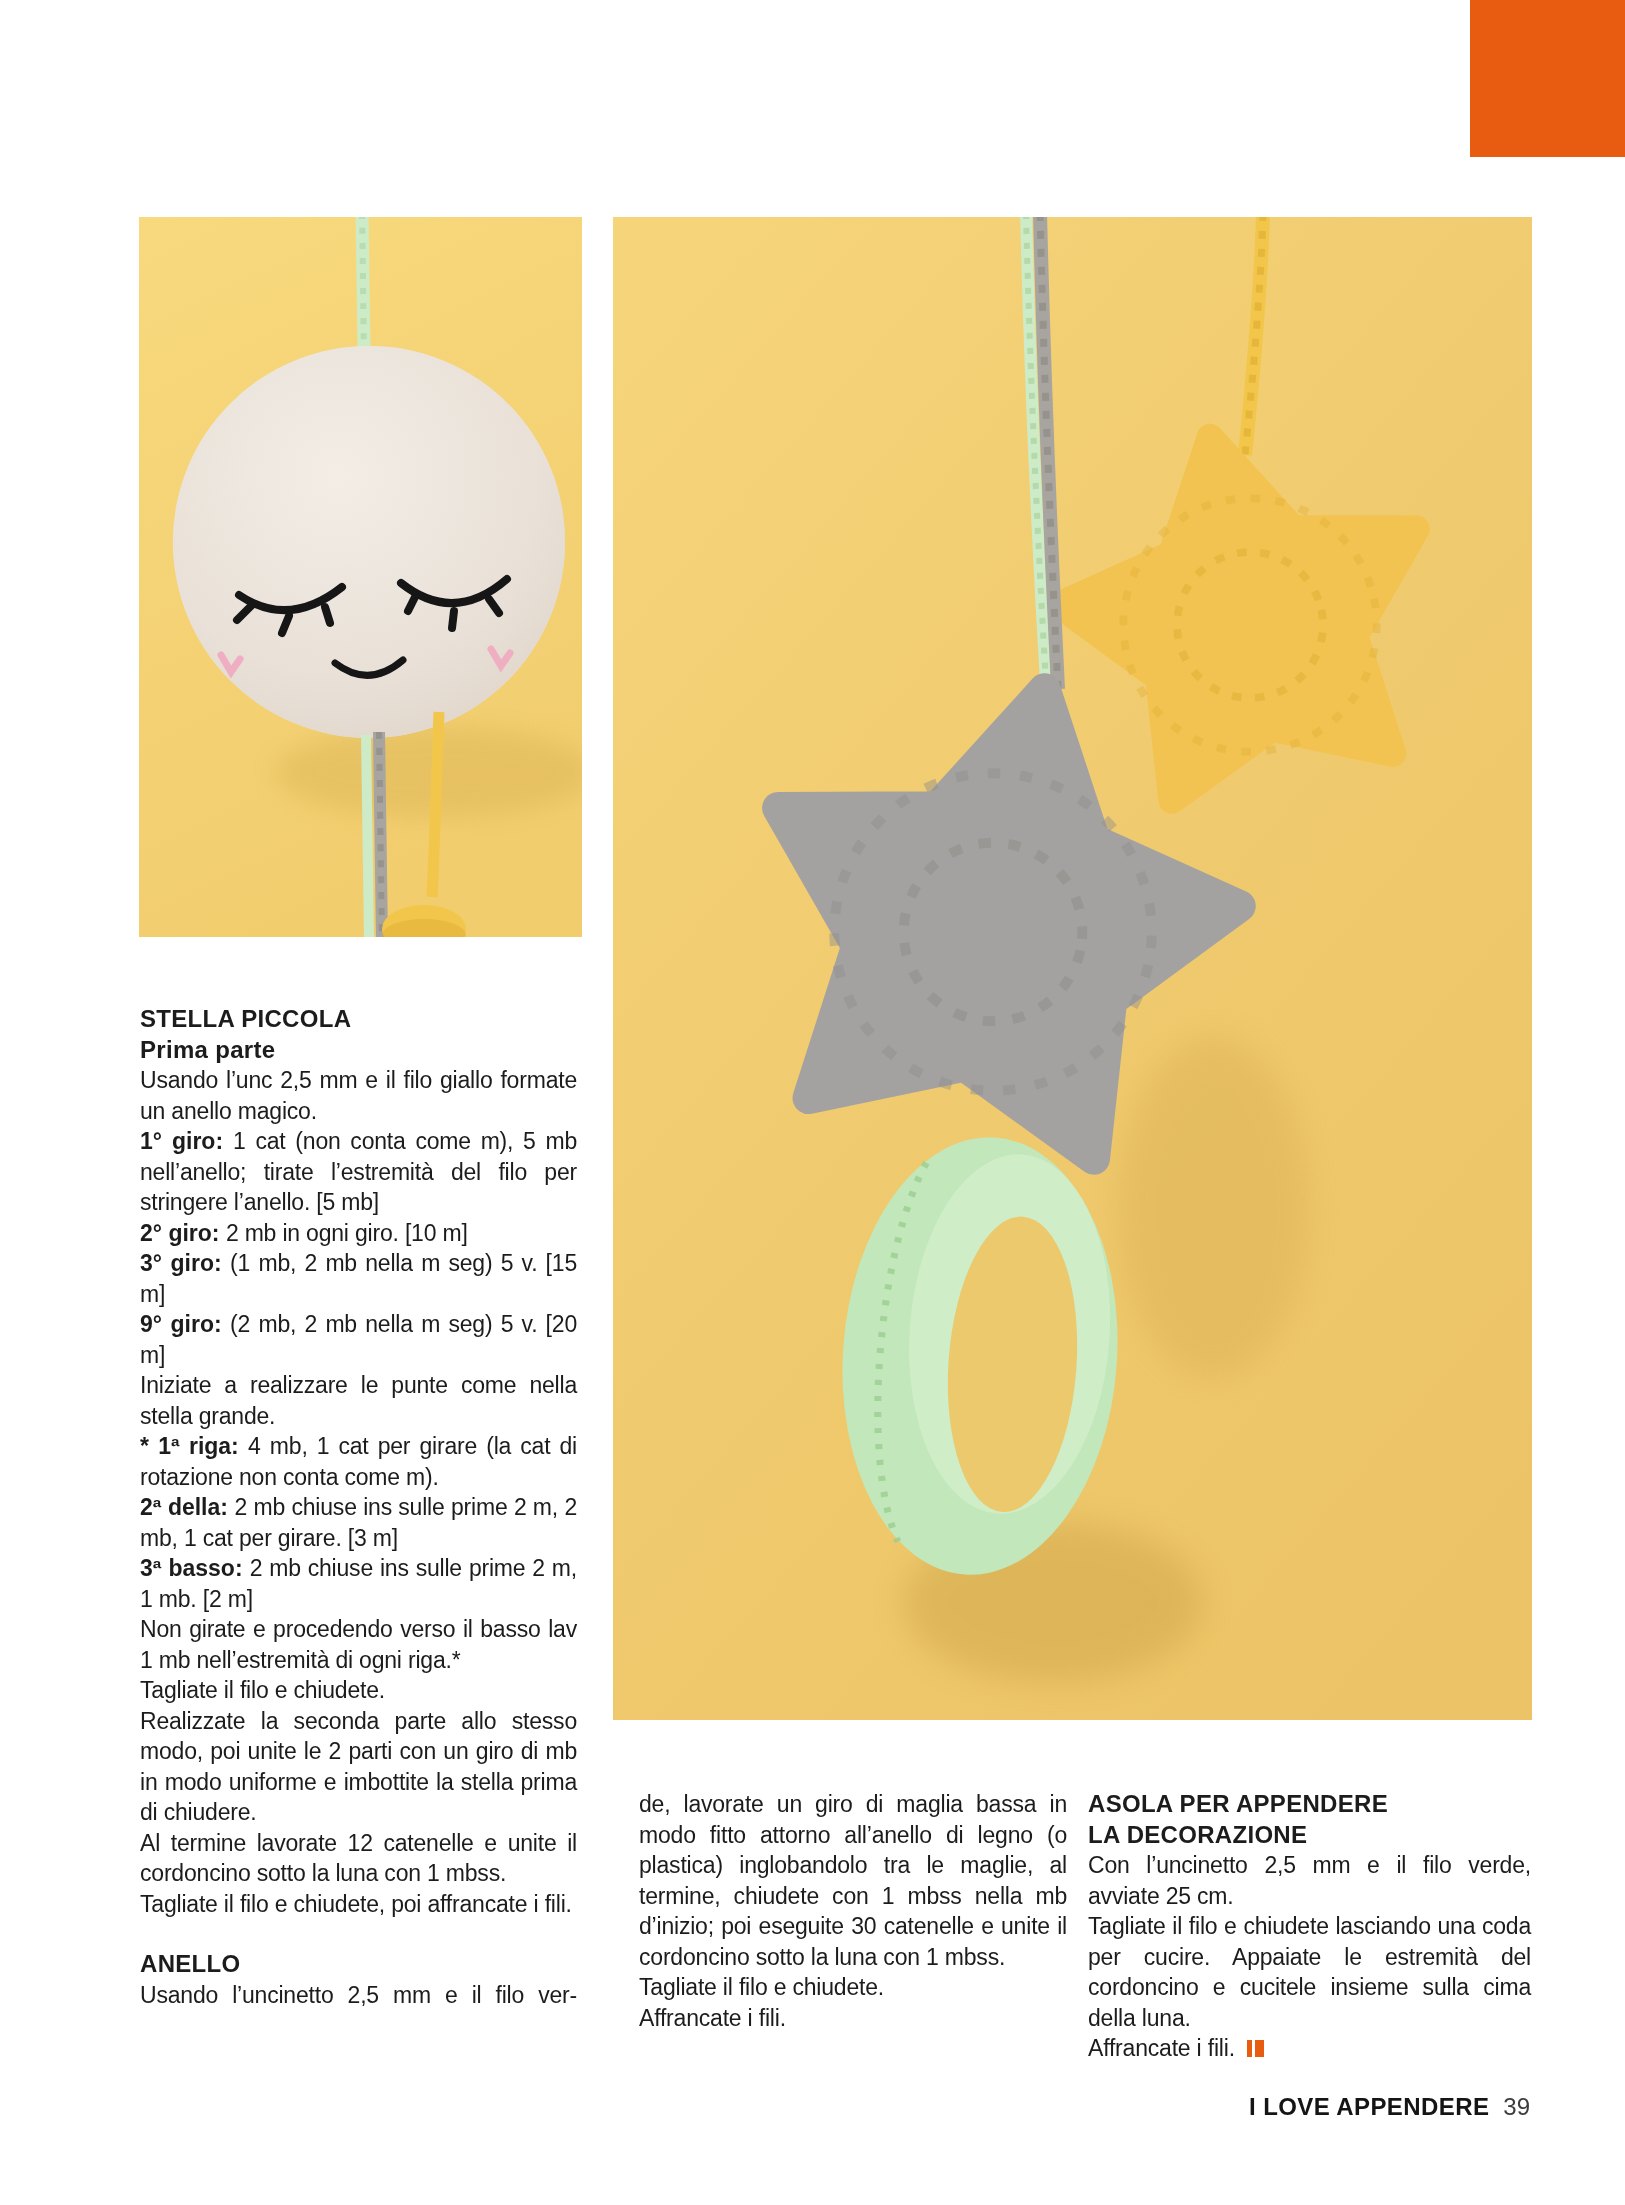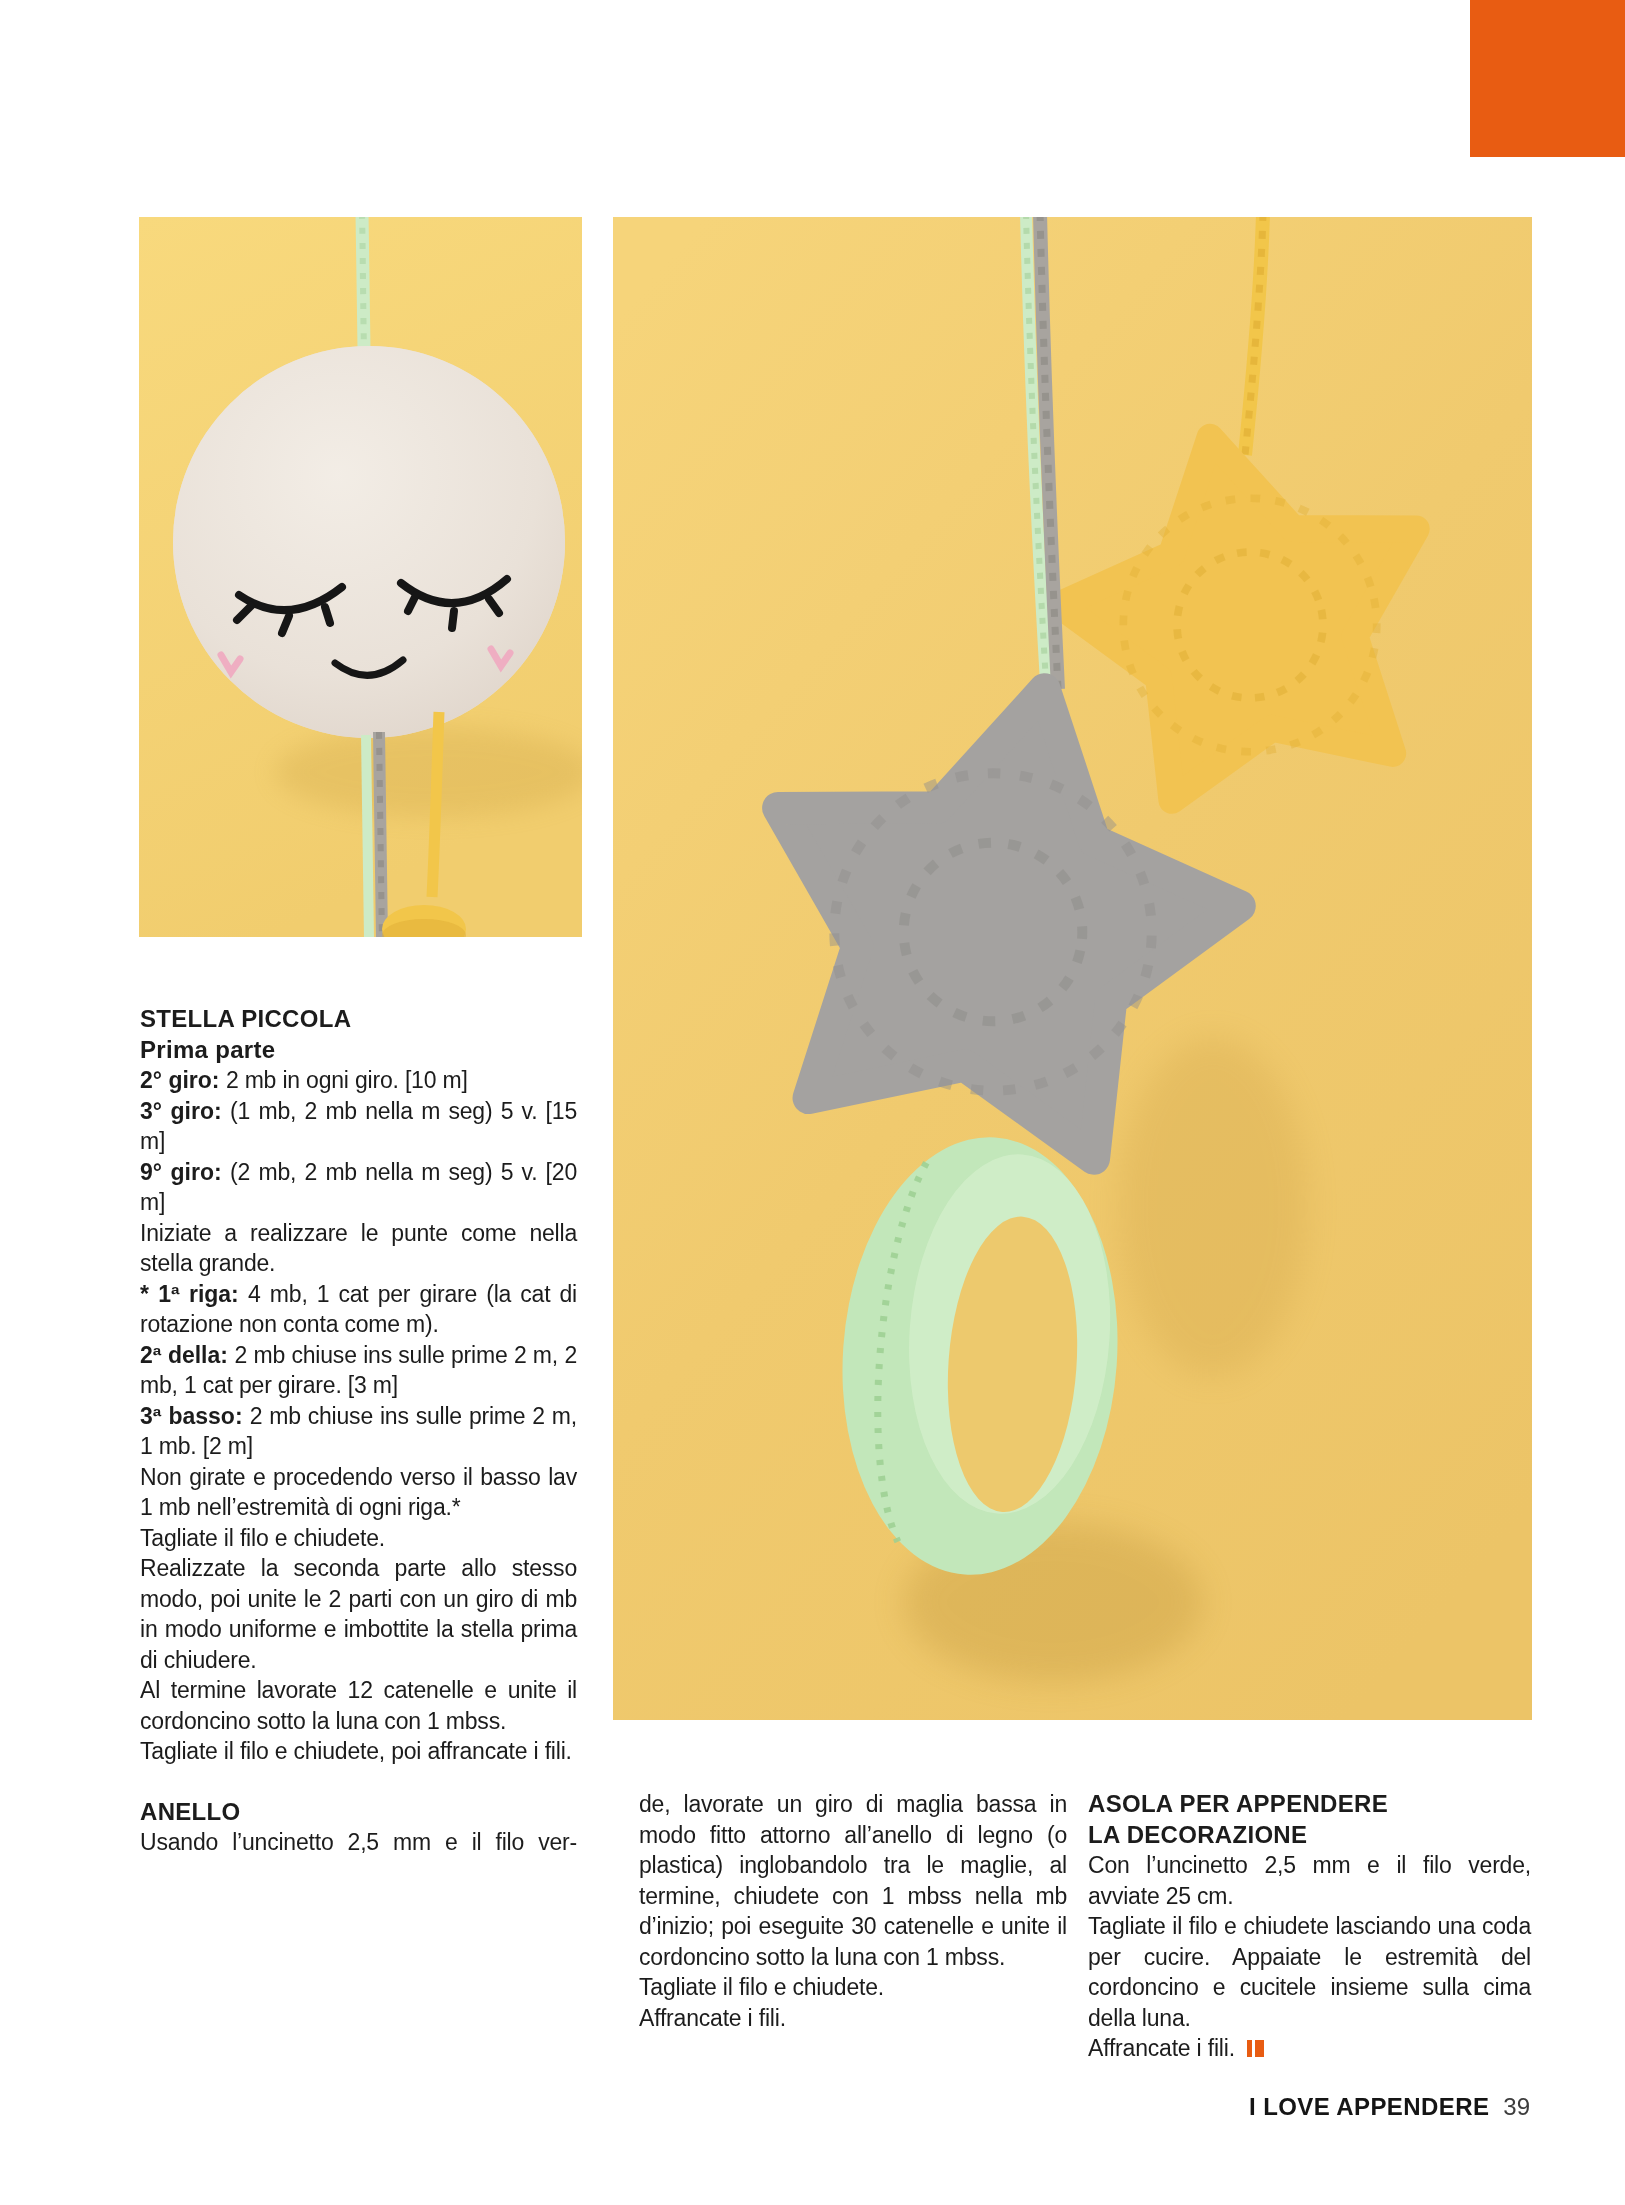--- a/index.html
+++ b/index.html
@@ -151,20 +151,22 @@
         <circle cx="0" cy="0" r="36" fill="none" stroke="#918f8c" stroke-width="4" stroke-dasharray="5 7" opacity="0.6"></circle>
         <circle cx="0" cy="0" r="64" fill="none" stroke="#918f8c" stroke-width="4" stroke-dasharray="5 8" opacity="0.45"></circle>
       </g>
     </svg>
   </figure>
 
   <section class="col col-left">
     <h2 class="h">STELLA PICCOLA</h2>
     <h3 class="h">Prima parte</h3>
     <div>
+        <p class="para">Usando l’unc 2,5 mm e il filo giallo formate un anello magico.</p>
+        <p class="para"><b>1° giro: </b>1 cat (non conta come m), 5 mb nell’anello; tirate l’estremità del filo per stringere l’anello. [5 mb]</p>
         <p class="para"><b>2° giro: </b>2 mb in ogni giro. [10 m]</p>
         <p class="para"><b>3° giro: </b>(1 mb, 2 mb nella m seg) 5 v. [15 m]</p>
         <p class="para"><b>9° giro: </b>(2 mb, 2 mb nella m seg) 5 v. [20 m]</p>
         <p class="para">Iniziate a realizzare le punte come nella stella grande.</p>
         <p class="para"><b>* 1ª riga: </b>4 mb, 1 cat per girare (la cat di rotazione non conta come m).</p>
         <p class="para"><b>2ª della: </b>2 mb chiuse ins sulle prime 2 m, 2 mb, 1 cat per girare. [3 m]</p>
         <p class="para"><b>3ª basso: </b>2 mb chiuse ins sulle prime 2 m, 1 mb. [2 m]</p>
         <p class="para">Non girate e procedendo verso il basso lav 1 mb nell’estremità di ogni riga.*</p>
         <p class="para">Tagliate il filo e chiudete.</p>
         <p class="para">Realizzate la seconda parte allo stesso modo, poi unite le 2 parti con un giro di mb in modo uniforme e imbottite la stella prima di chiudere.</p>

